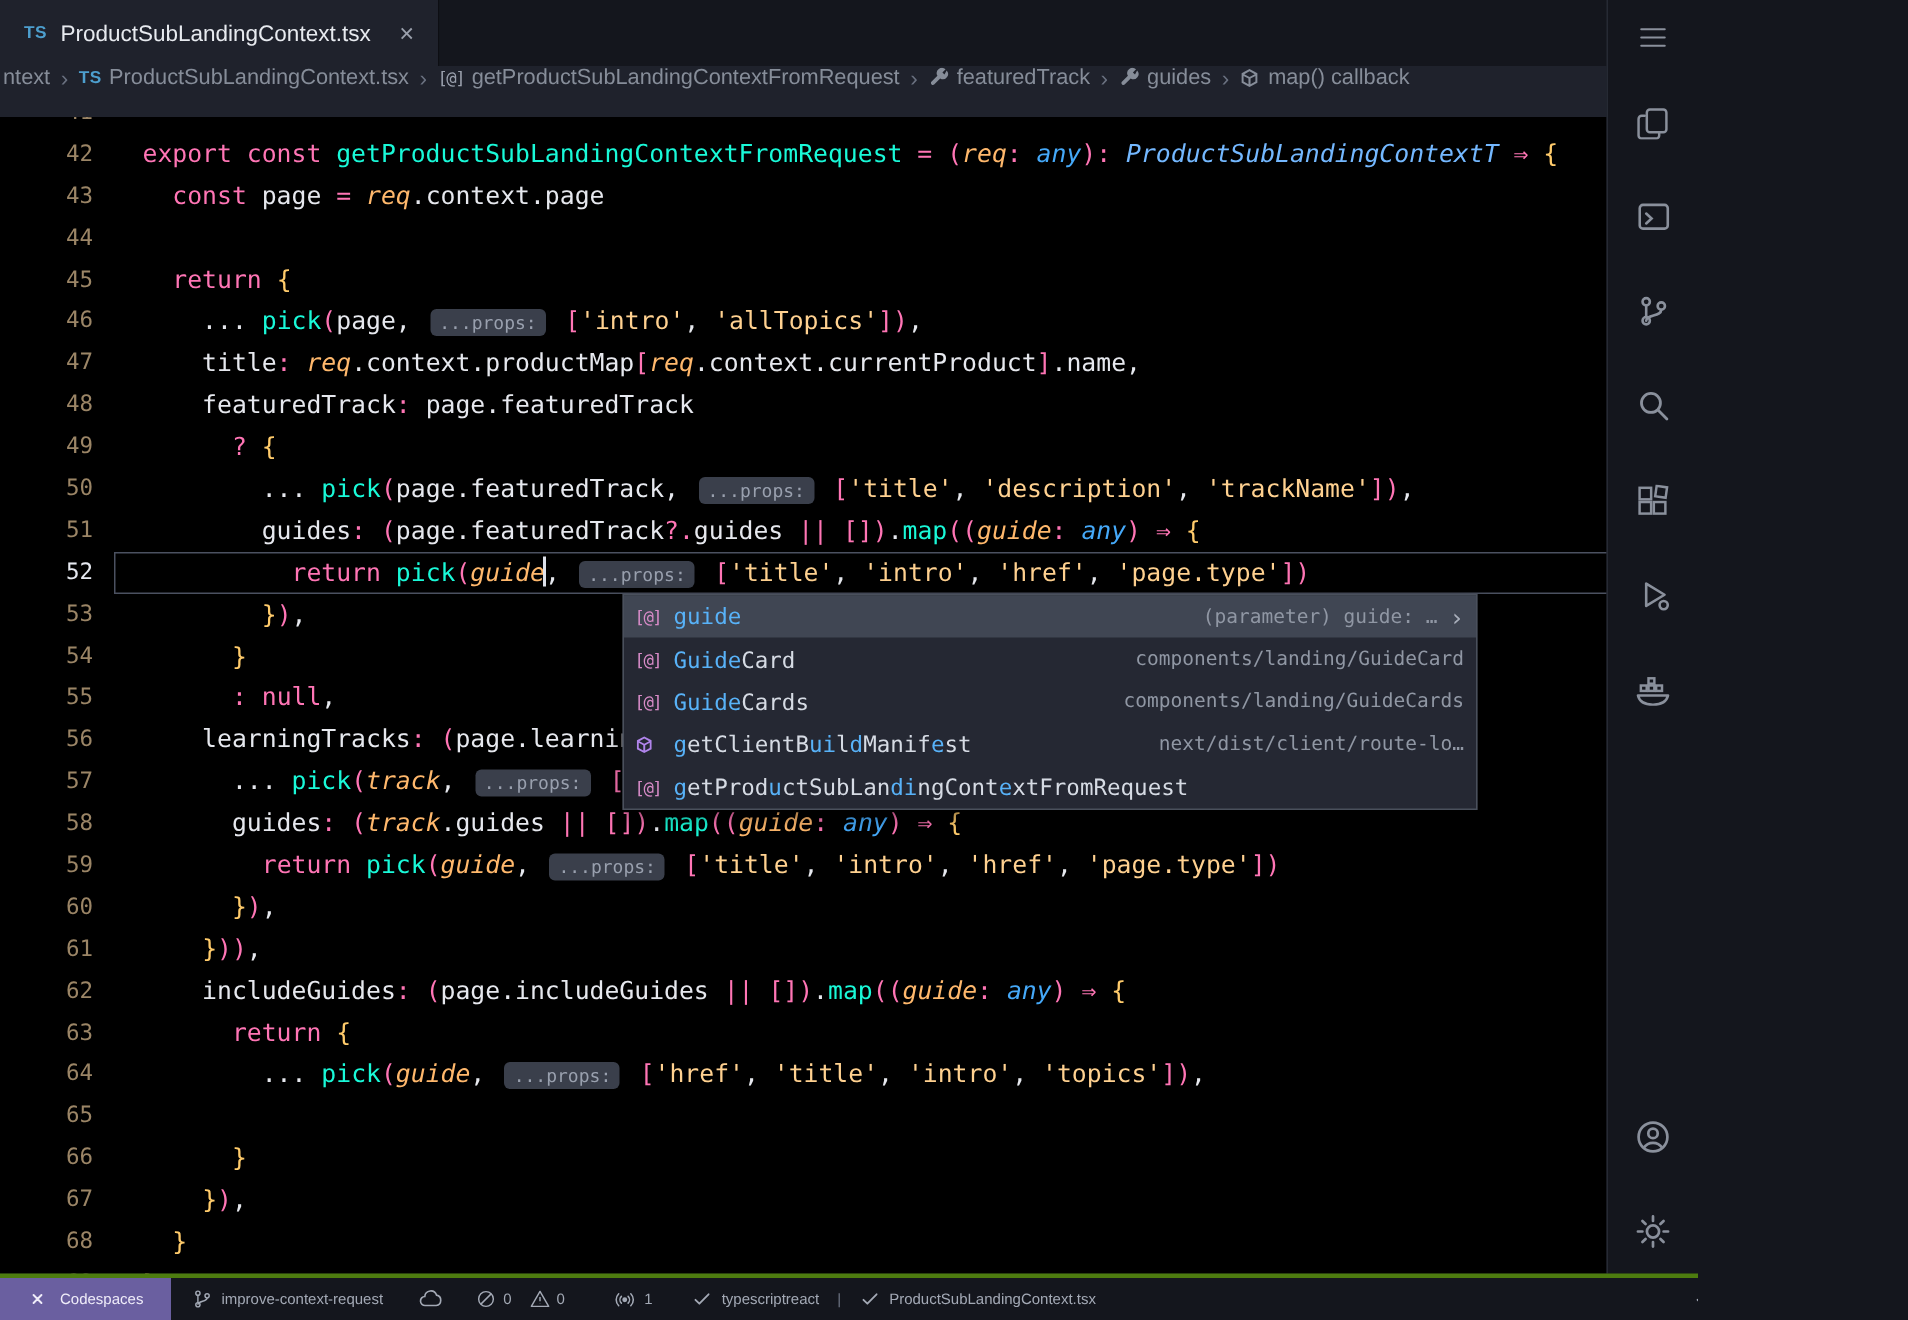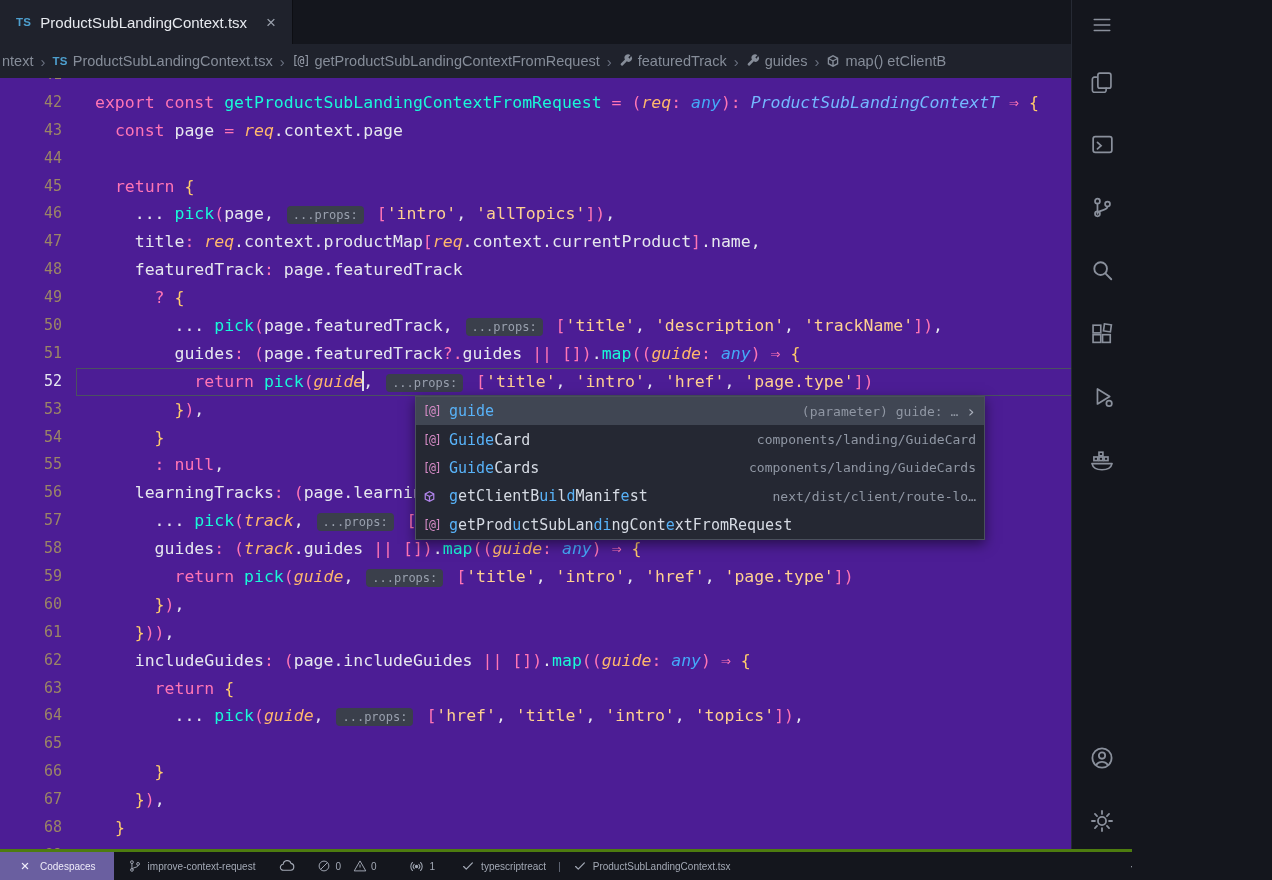--- a/index.html
+++ b/index.html
@@ -8,28 +8,28 @@
   
   .tabbar{position:absolute;top:0;left:0;width:1212px;height:44px;background:#14161d;display:flex;align-items:stretch;}
   .tab{display:flex;align-items:center;gap:9px;padding:0 16px;background:#1f222c;border-right:1px solid #0d0e13;cursor:pointer;}
   .lang-badge{color:#4d9fce;font-weight:bold;font-size:11.5px;letter-spacing:.3px;}
   .tab-title{color:#e7eaef;font-size:15px;}
   .tab-close{color:#9aa0ac;font-size:17px;margin-left:10px;line-height:1;}
   .tab-actions{margin-left:auto;display:flex;align-items:center;gap:20px;padding-right:16px;color:#8b919d;}
   .more-dots{font-size:17px;letter-spacing:1px;}
 
   
-  .breadcrumbs{position:absolute;top:44px;left:0;width:1212px;height:34px;display:flex;align-items:center;gap:7px;padding-left:2px;color:#868d99;font-size:14.5px;background:#1f222c;white-space:nowrap;}
+  .breadcrumbs{position:absolute;top:44px;left:0;width:1212px;height:34px;display:flex;align-items:flex-start;gap:7px;padding-left:2px;color:#868d99;font-size:14.5px;background:#1f222c;white-space:nowrap;}
   .crumb{display:inline-flex;align-items:center;gap:5px;cursor:pointer;}
   .crumb-sep{color:#6a7180;font-size:15px;}
   .sym-var-glyph{font-family:"DejaVu Sans Mono",monospace;font-size:11.5px;color:#9aa0ad;letter-spacing:-1px;}
   .crumb svg{display:block;}
 
   
-  .editor{position:absolute;top:78px;left:0;width:1212px;height:774px;background:#4c1d95;overflow:hidden;}
+  .editor{position:absolute;top:78px;left:0;width:1212px;height:774px;background:#000000;overflow:hidden;}
   .code-area{position:absolute;top:-17px;left:0;right:0;font-family:"DejaVu Sans Mono",monospace;font-size:16.5px;line-height:27.9px;}
   .code-line{display:flex;white-space:pre;height:27.9px;position:relative;}
   .gutter{flex:0 0 62px;width:62px;text-align:right;color:#9b8566;font-size:15px;}
   .line-content{padding-left:33px;color:#e6e8ee;}
   .code-line.active .gutter{color:#e6e9f0;}
   .code-line.active::after{content:"";position:absolute;left:76px;right:6px;top:0;bottom:0;border:1px solid #4b5160;pointer-events:none;}
   .tk-kw{color:#ff75b5;}
   .tk-fn{color:#19f9d8;}
   .tk-pl{color:#e6e8ee;}
   .tk-pm{color:#ffb86c;font-style:italic;}
@@ -130,21 +130,21 @@
       </span>
       <span>guides</span>
     </span>
     <span class="crumb-sep">›</span>
     <span class="crumb">
       <span>
         <svg width="14" height="14" viewBox="0 0 16 16">
             <path fill="currentColor" d="M8 1.2 14 4.4v7.2L8 14.8 2 11.6V4.4L8 1.2zm0 1.7L4 5.1l4 2.1 4-2.1-4-2.2zM3.5 6.4v4.3l3.7 2V8.4l-3.7-2zm9 0-3.7 2v4.3l3.7-2V6.4z"></path>
           </svg>
       </span>
-      <span>map() etClientB</span>
+      <span>map() callback</span>
     </span>
   </div>
 
   <div class="editor">
     <div class="code-area">
         <div class="code-line"><span class="gutter">41</span><span class="line-content"></span></div>
         <div class="code-line"><span class="gutter">42</span><span class="line-content"><span class="tk-kw">export const </span><span class="tk-fn">getProductSubLandingContextFromRequest</span><span class="tk-pl"> </span><span class="tk-kw">= </span><span class="tk-pk">(</span><span class="tk-pm">req</span><span class="tk-pk">:</span><span class="tk-pl"> </span><span class="tk-ty">any</span><span class="tk-pk">):</span><span class="tk-pl"> </span><span class="tk-rt">ProductSubLandingContextT</span><span class="tk-pl"> </span><span class="tk-kw">⇒</span><span class="tk-pl"> </span><span class="tk-br">{</span></span></div>
         <div class="code-line"><span class="gutter">43</span><span class="line-content"><span class="tk-pl">  </span><span class="tk-kw">const</span><span class="tk-pl"> page </span><span class="tk-kw">= </span><span class="tk-pm">req</span><span class="tk-pl">.context.page</span></span></div>
         <div class="code-line"><span class="gutter">44</span><span class="line-content"></span></div>
         <div class="code-line"><span class="gutter">45</span><span class="line-content"><span class="tk-pl">  </span><span class="tk-kw">return</span><span class="tk-pl"> </span><span class="tk-br">{</span></span></div>

